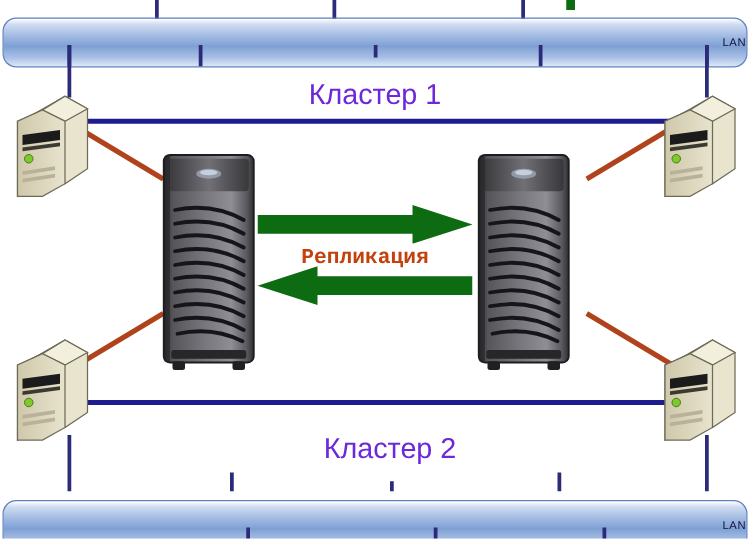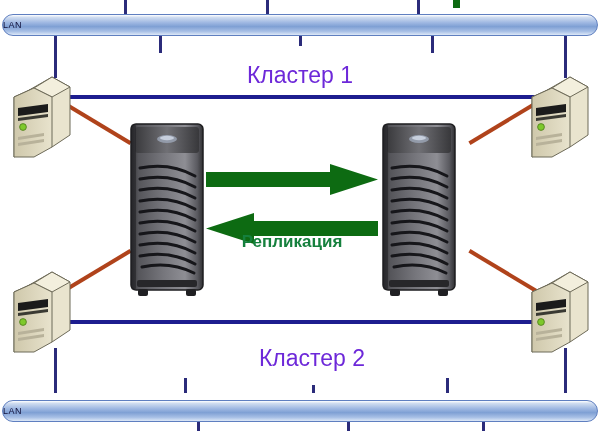--- a/index.html
+++ b/index.html
@@ -14,34 +14,34 @@
     position: relative;
     width: 600px;
     height: 431px;
     background: #ffffff;
     overflow: hidden;
   }
 
   
   .lan-bar {
     position: absolute;
-    height: 22px;
+    height: 40px;
     border-radius: 11px;
     border: 1px solid #5f7fc0;
     background: linear-gradient(to bottom,
        #ffffff 0%,
        #cfdcf0 12%,
        #9fb8e2 38%,
        #7fa0d4 58%,
        #a8c0e6 82%,
        #dde8f7 100%);
     box-sizing: border-box;
     display: flex;
     align-items: center;
-    justify-content: flex-start;
+    justify-content: flex-end;
   }
   .lan-label {
     font-size: 9px;
     color: #10103a;
     letter-spacing: 0.5px;
     font-family: "Liberation Sans", sans-serif;
   }
 
   
   .stub {
@@ -96,26 +96,25 @@
   .arrow {
     position: absolute;
   }
   .arrow svg { display: block; }
 
   
   .repl-caption {
     position: absolute;
     font-size: 17px;
     font-weight: bold;
-    color: #15803d;
-    font-family: Liberation Sans, sans-serif;
+    color: #c2410c;
+    font-family: Liberation Mono, monospace;
     white-space: nowrap;
     text-align: center;
     line-height: 1.25;
-    margin-top: 35px;
   }
   .repl-line { display: block; }
 
   
   .green-chip {
     position: absolute;
     background: #0d6b12;
   }
 </style>
 </head>

